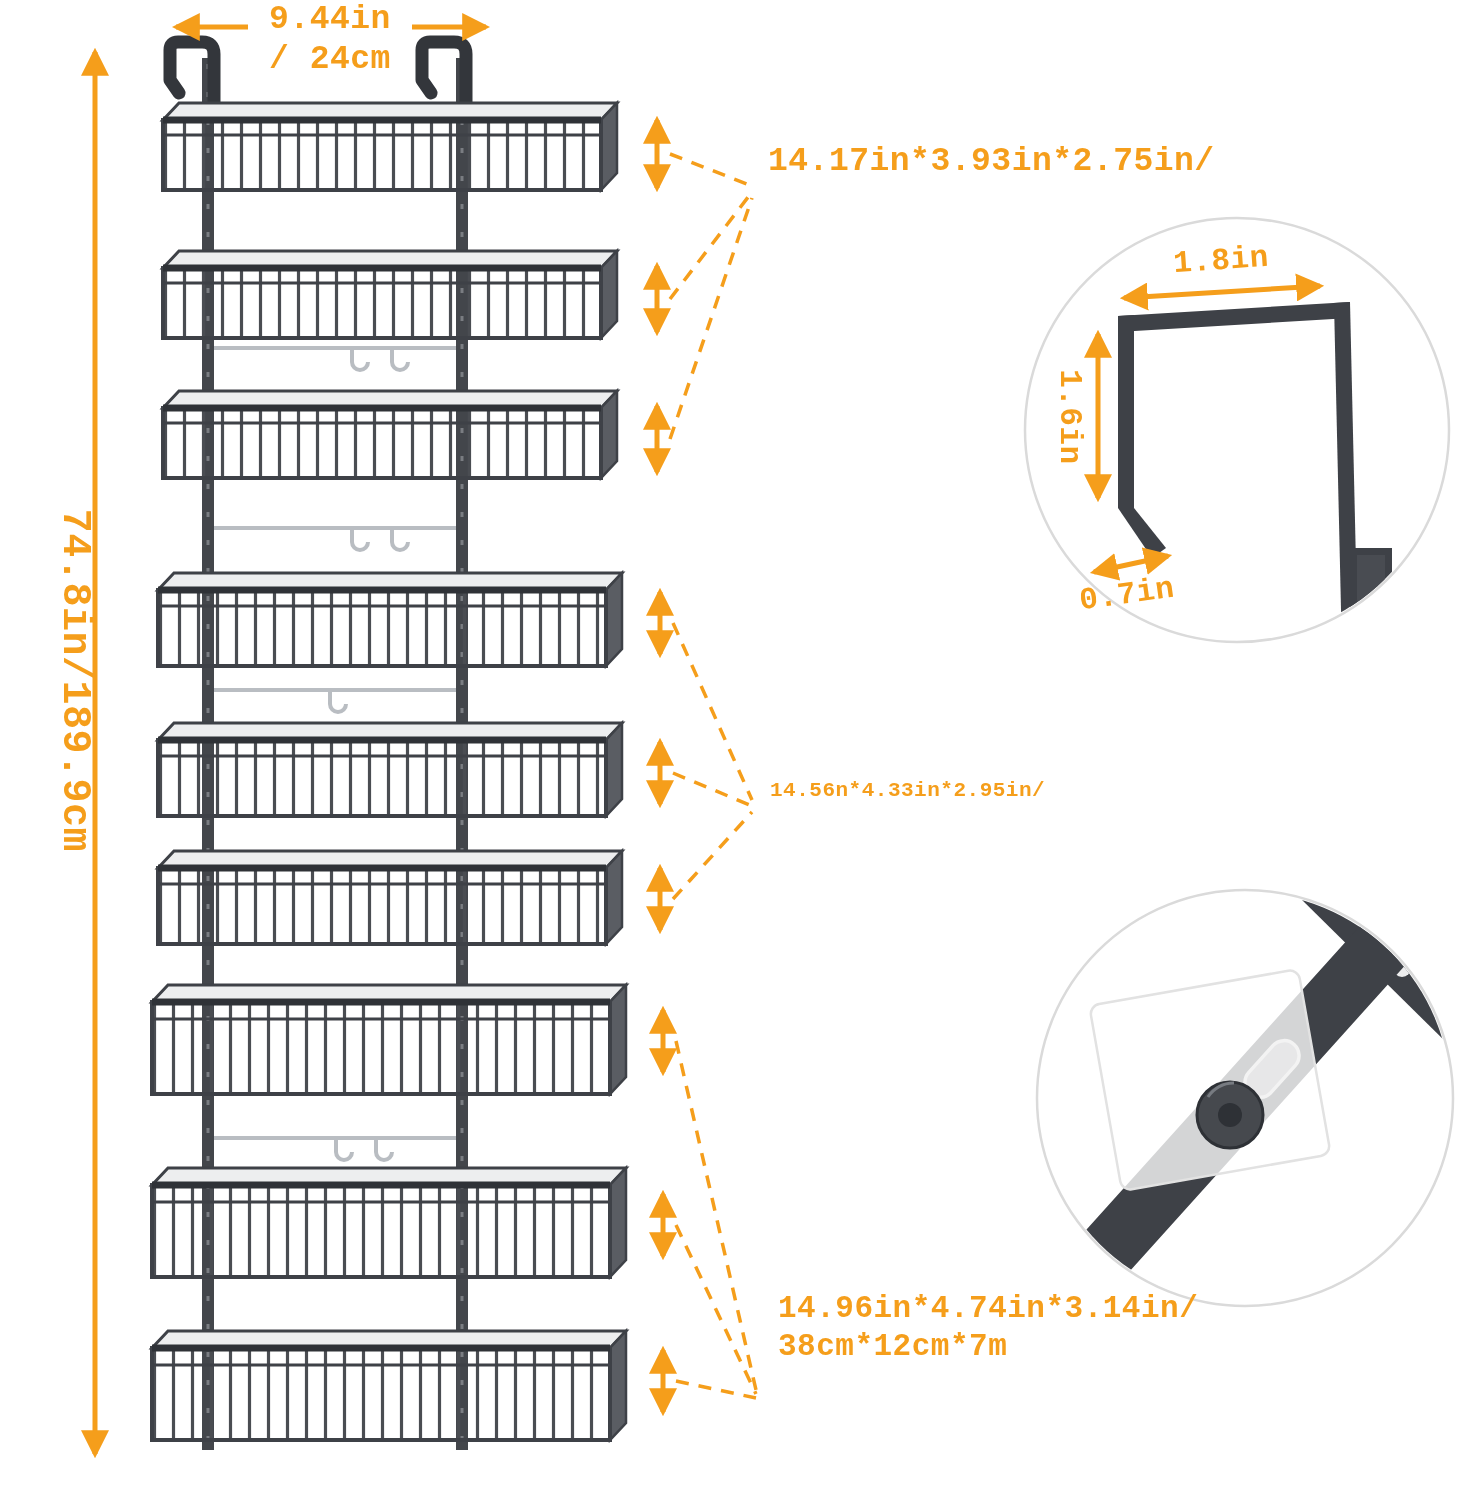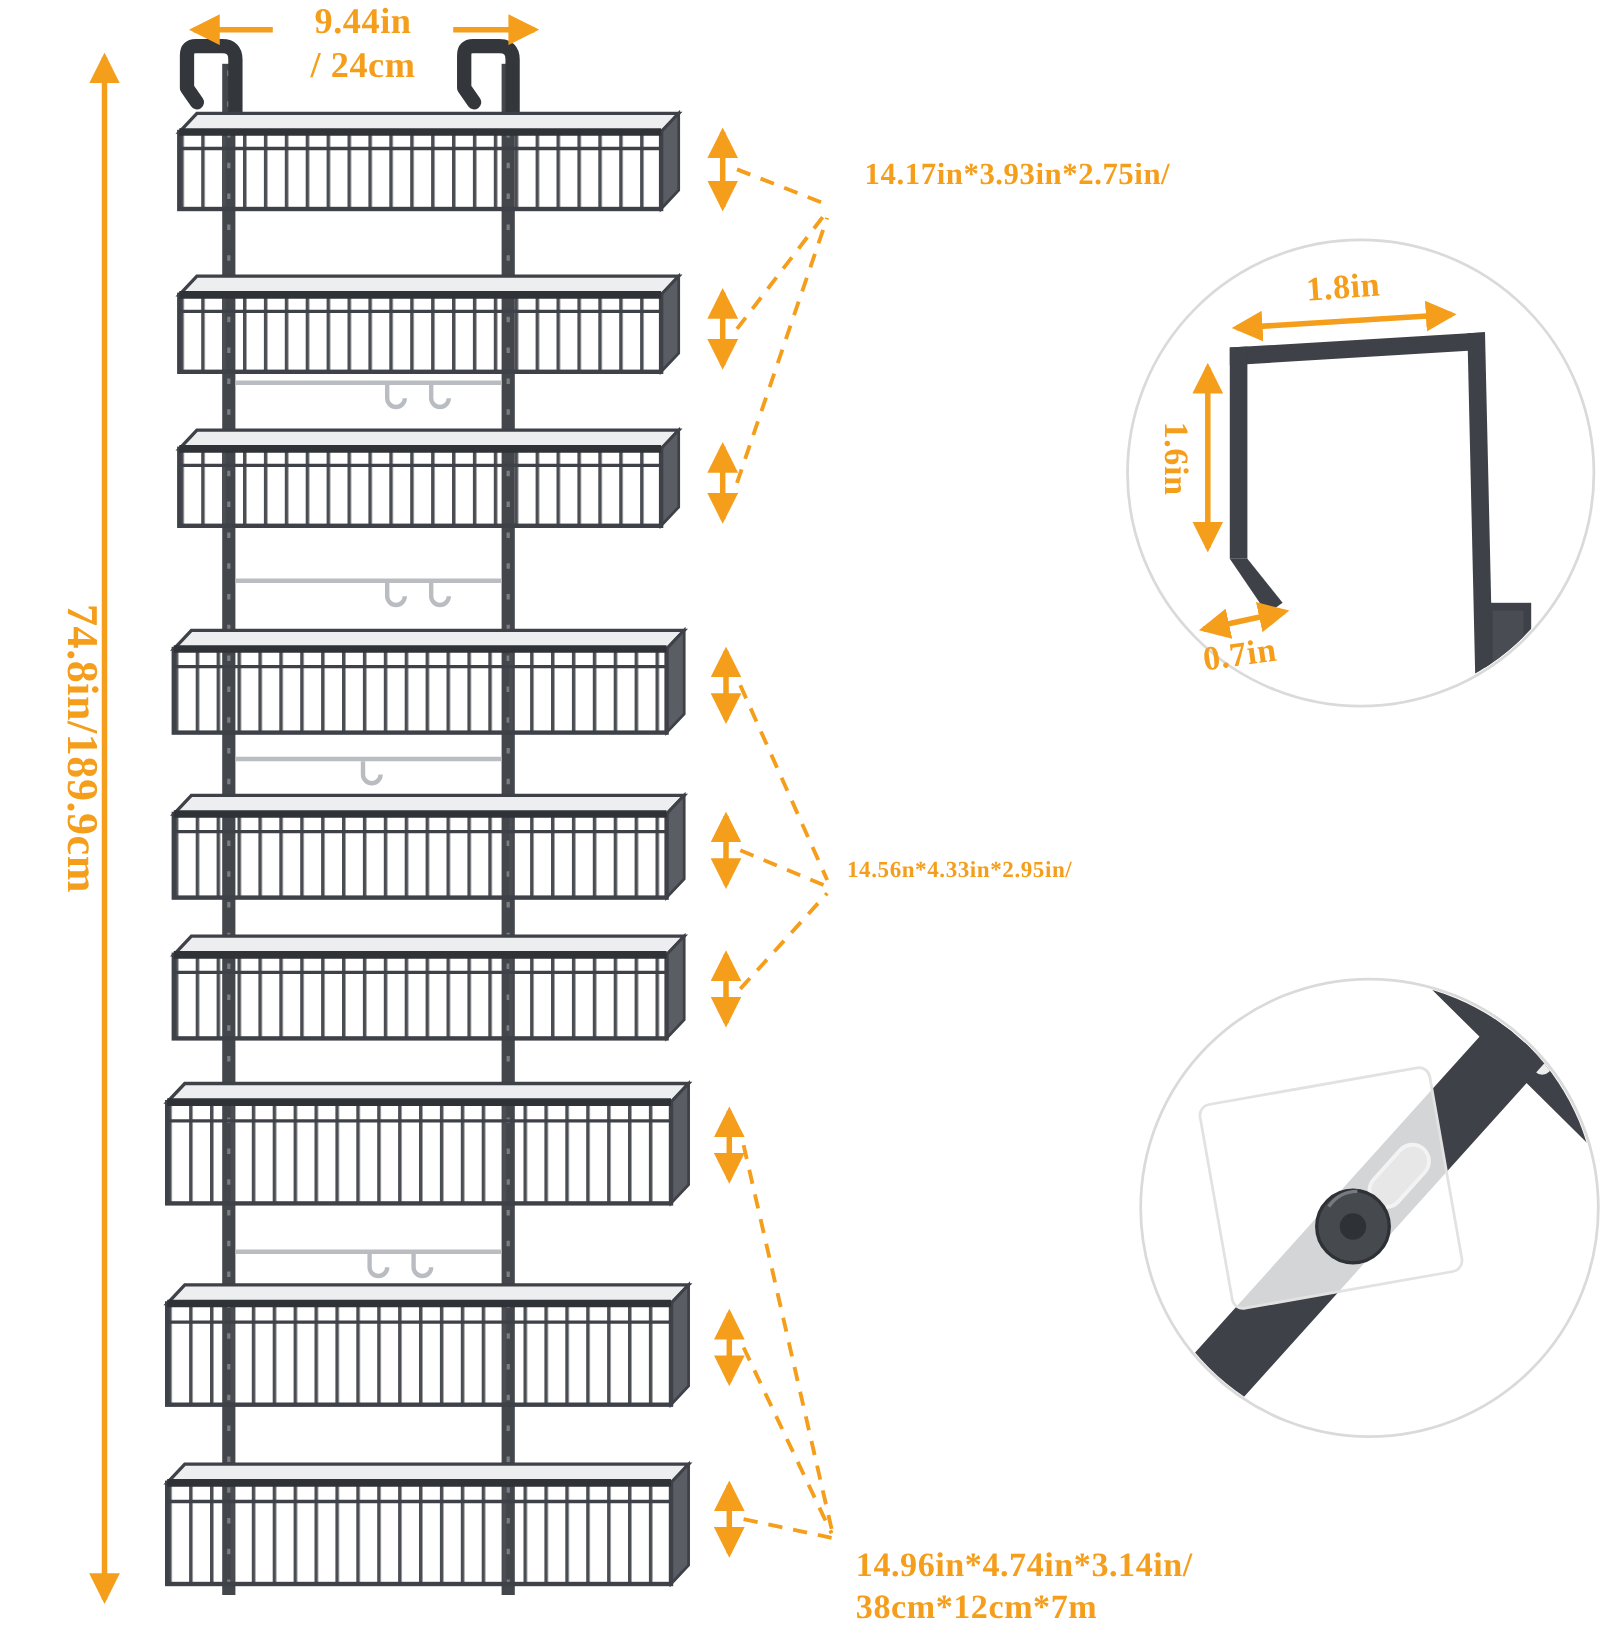--- a/index.html
+++ b/index.html
@@ -1,18 +1,18 @@
 <!DOCTYPE html>
 <html><head>
 <meta charset="utf-8">
 <style>
   html,body{margin:0;padding:0;background:#ffffff;}
   .canvas{
     position:relative;width:1464px;height:1500px;background:#ffffff;overflow:hidden;
-    font-family:Liberation Serif, serif;
+    font-family:Liberation Mono, monospace;
   }
   .canvas svg{position:absolute;left:0;top:0;}
   .dim{
     position:absolute;color:#F59E1B;font-weight:700;white-space:nowrap;
     letter-spacing:.5px;line-height:1.22;
   }
   .center{text-align:center;}
 </style>
 </head>
 <body>
@@ -168,29 +168,29 @@
   </g>
 </svg>
 
 <div class="dim center" style="left:255px;top:0px;width:150px;font-size:33px;">
   <div>9.44in</div>
   <div>/ 24cm</div>
 </div>
 
 <div class="dim center" style="left:-116px;top:656px;width:380px;font-size:40px;transform:rotate(90deg);">74.8in/189.9cm</div>
 
-<div class="dim" style="left:786px;top:142px;font-size:28px;">
+<div class="dim" style="left:768px;top:142px;font-size:33px;">
   <div>14.17in*3.93in*2.75in/</div>
 </div>
 
 <div class="dim" style="left:770px;top:778px;font-size:21px;">
   <div>14.56n*4.33in*2.95in/</div>
 </div>
 
-<div class="dim" style="left:778px;top:1404px;font-size:31px;">
+<div class="dim" style="left:778px;top:1290px;font-size:31px;">
   <div>14.96in*4.74in*3.14in/</div>
   <div>38cm*12cm*7m</div>
 </div>
 
 <div class="dim center" style="left:1146px;top:242px;width:150px;font-size:31px;transform:rotate(-4deg);">1.8in</div>
 
 <div class="dim center" style="left:994px;top:398px;width:150px;font-size:31px;transform:rotate(90deg);">1.6in</div>
 
 <div class="dim center" style="left:1052px;top:576px;width:150px;font-size:31px;transform:rotate(-8deg);">0.7in</div>
 

